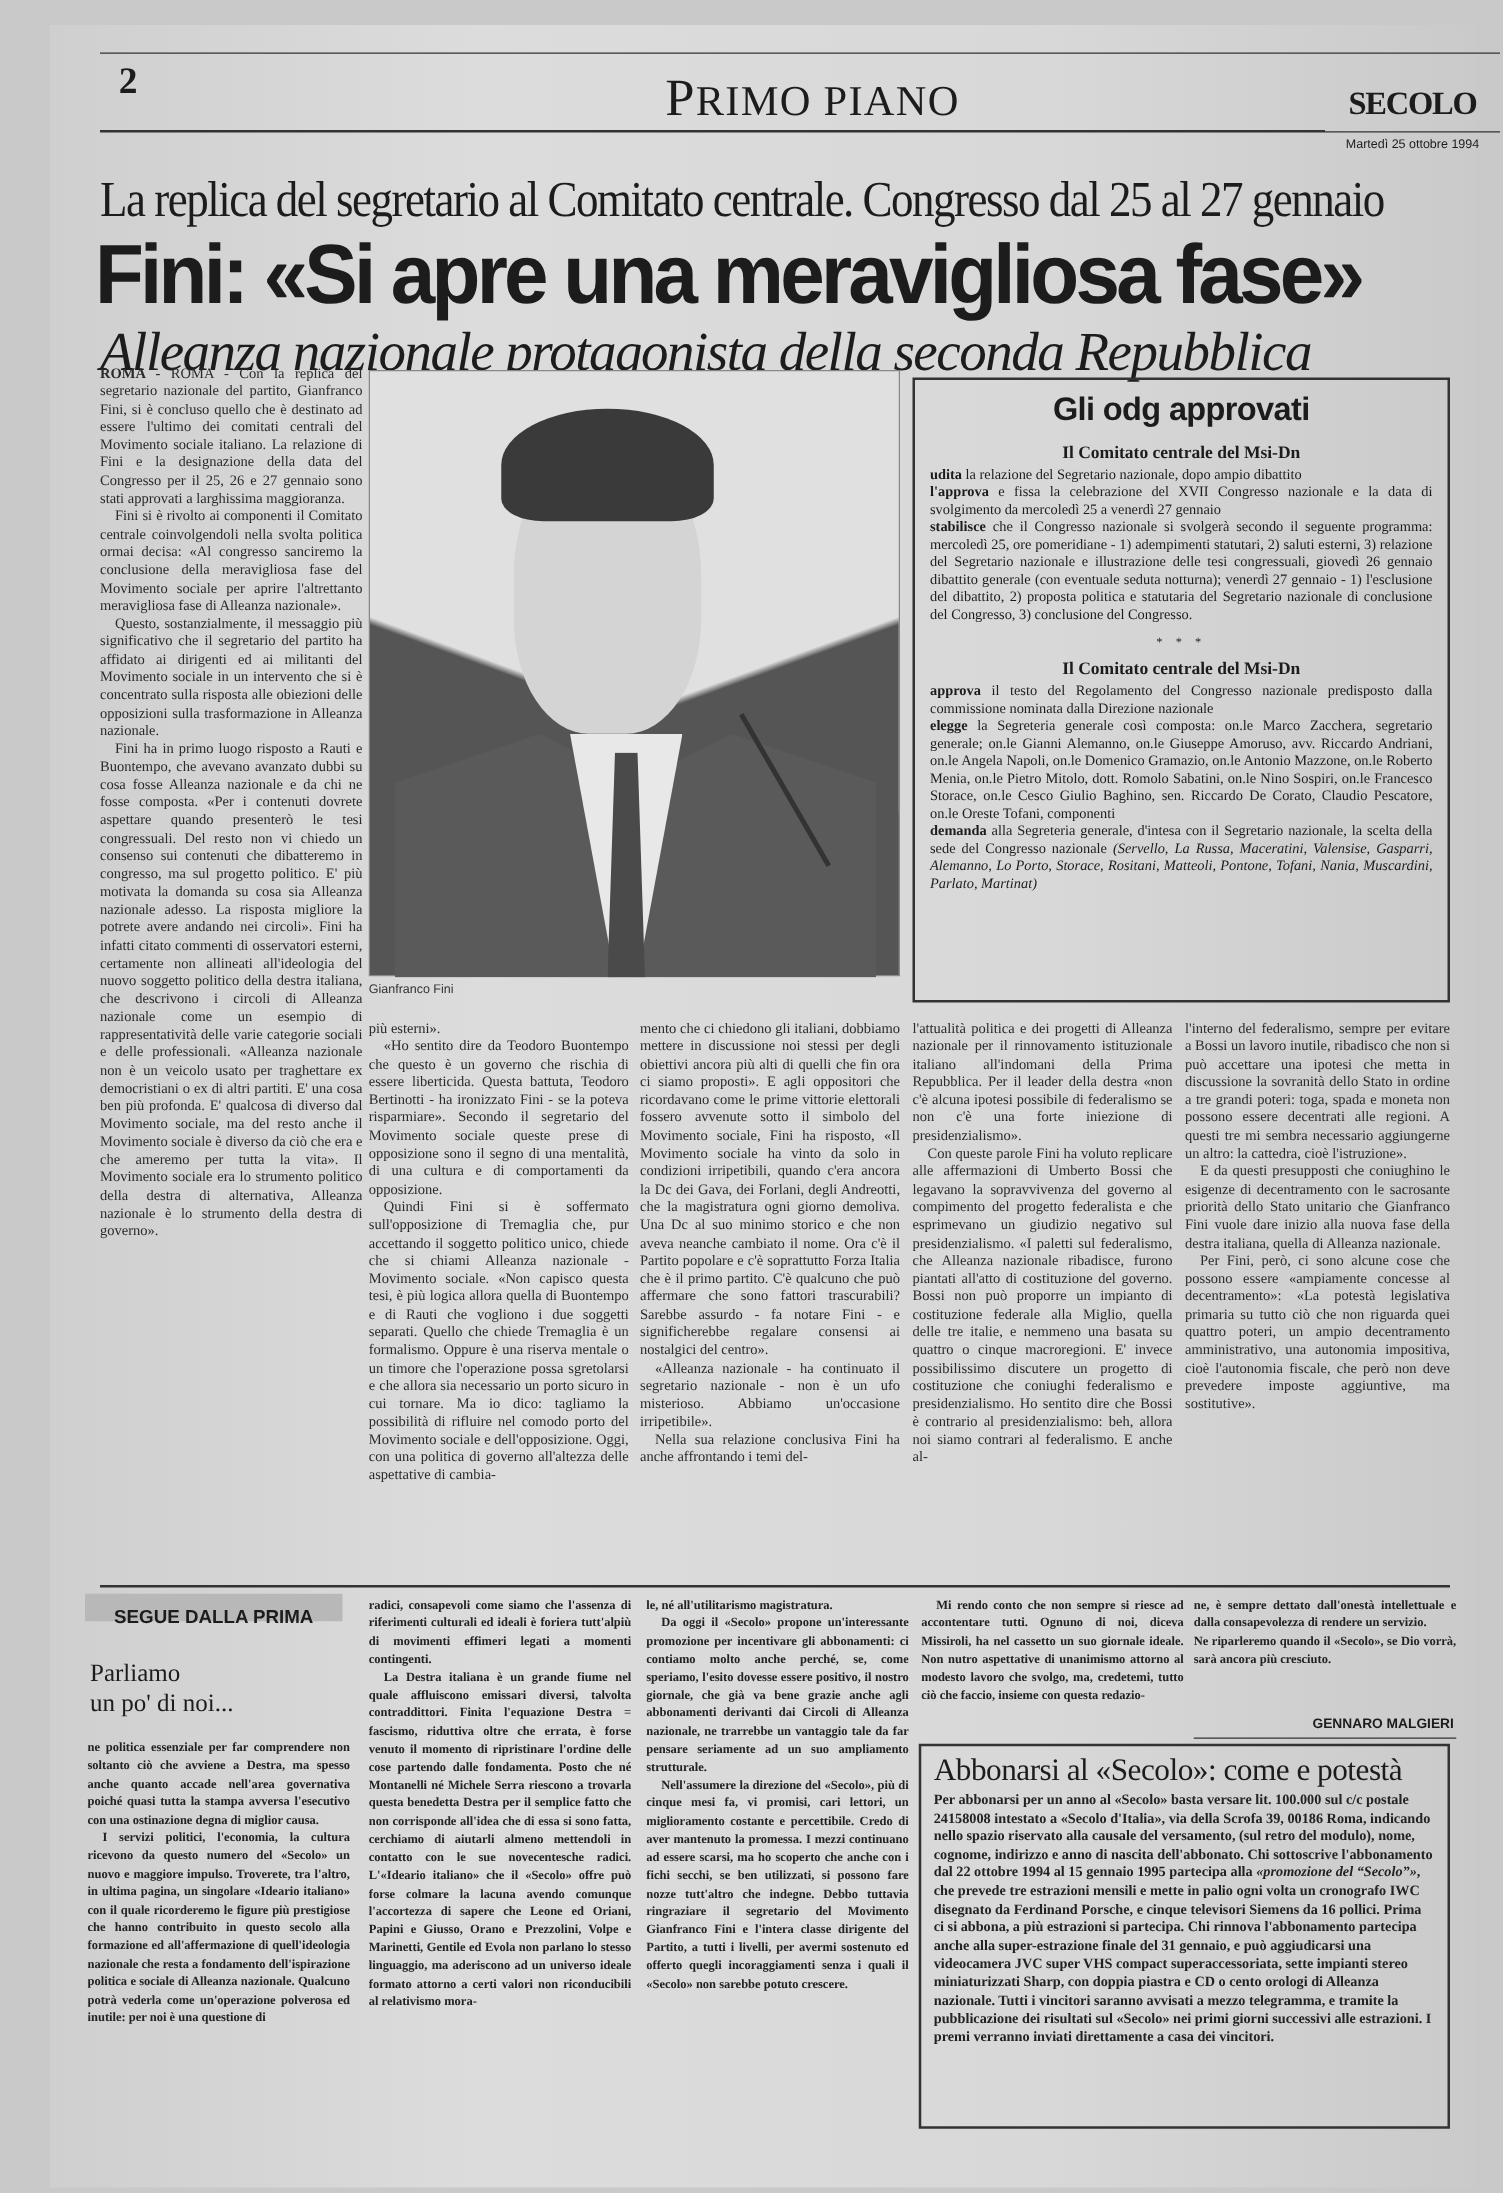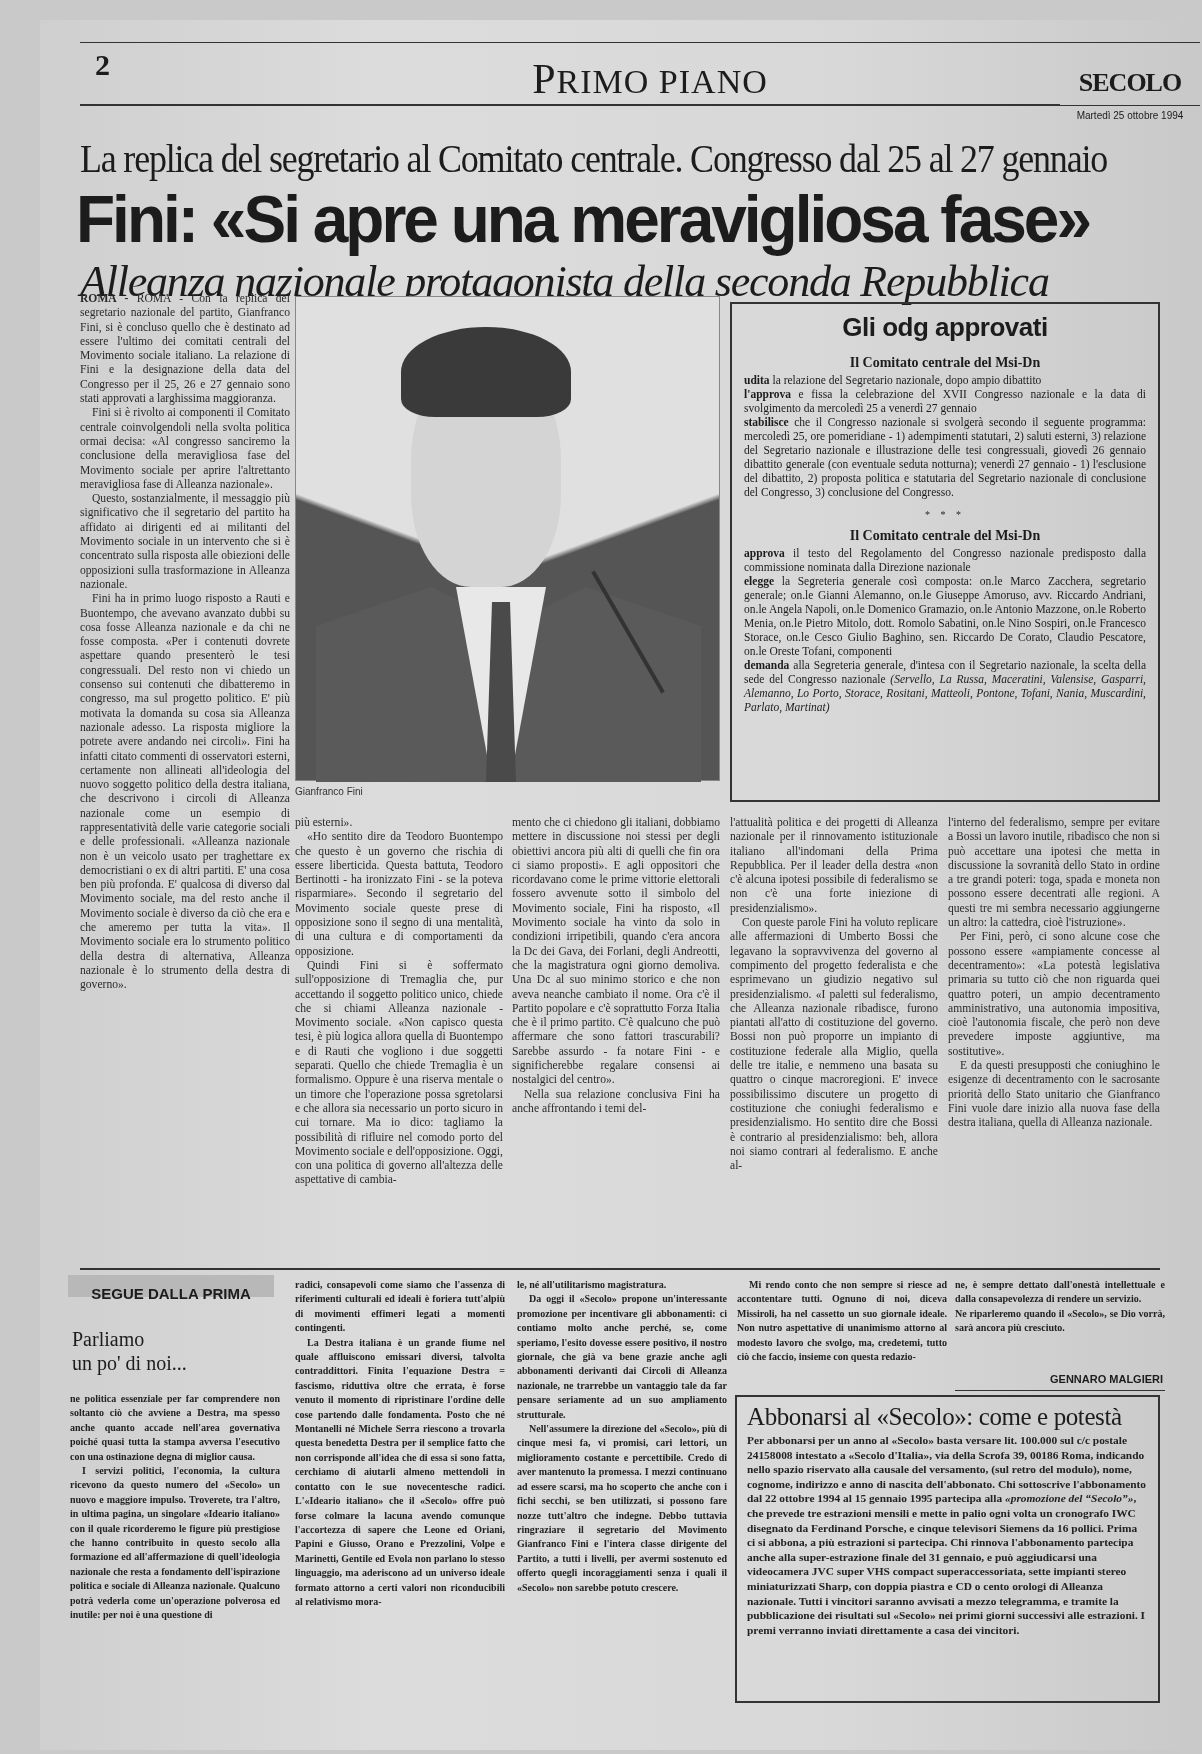--- a/index.html
+++ b/index.html
@@ -114,30 +114,31 @@
     </div>
   </div>
 
   <div class="col" style="left:255px; top:796px; width:208px; height:455px;">
     <p class="first">più esterni».</p>
     <p>«Ho sentito dire da Teodoro Buontempo che questo è un governo che rischia di essere liberticida. Questa battuta, Teodoro Bertinotti - ha ironizzato Fini - se la poteva risparmiare». Secondo il segretario del Movimento sociale queste prese di opposizione sono il segno di una mentalità, di una cultura e di comportamenti da opposizione.</p>
     <p>Quindi Fini si è soffermato sull'opposizione di Tremaglia che, pur accettando il soggetto politico unico, chiede che si chiami Alleanza nazionale - Movimento sociale. «Non capisco questa tesi, è più logica allora quella di Buontempo e di Rauti che vogliono i due soggetti separati. Quello che chiede Tremaglia è un formalismo. Oppure è una riserva mentale o un timore che l'operazione possa sgretolarsi e che allora sia necessario un porto sicuro in cui tornare. Ma io dico: tagliamo la possibilità di rifluire nel comodo porto del Movimento sociale e dell'opposizione. Oggi, con una politica di governo all'altezza delle aspettative di cambia-</p>
   </div>
   <div class="col" style="left:472px; top:796px; width:208px; height:455px;">
     <p class="first">mento che ci chiedono gli italiani, dobbiamo mettere in discussione noi stessi per degli obiettivi ancora più alti di quelli che fin ora ci siamo proposti». E agli oppositori che ricordavano come le prime vittorie elettorali fossero avvenute sotto il simbolo del Movimento sociale, Fini ha risposto, «Il Movimento sociale ha vinto da solo in condizioni irripetibili, quando c'era ancora la Dc dei Gava, dei Forlani, degli Andreotti, che la magistratura ogni giorno demoliva. Una Dc al suo minimo storico e che non aveva neanche cambiato il nome. Ora c'è il Partito popolare e c'è soprattutto Forza Italia che è il primo partito. C'è qualcuno che può affermare che sono fattori trascurabili? Sarebbe assurdo - fa notare Fini - e significherebbe regalare consensi ai nostalgici del centro».</p>
+    <p>«Alleanza nazionale - ha continuato il segretario nazionale - non è un ufo misterioso. Abbiamo un'occasione irripetibile».</p>
     <p>Nella sua relazione conclusiva Fini ha anche affrontando i temi del-</p>
   </div>
   <div class="col" style="left:690px; top:796px; width:208px; height:455px;">
     <p class="first">l'attualità politica e dei progetti di Alleanza nazionale per il rinnovamento istituzionale italiano all'indomani della Prima Repubblica. Per il leader della destra «non c'è alcuna ipotesi possibile di federalismo se non c'è una forte iniezione di presidenzialismo».</p>
     <p>Con queste parole Fini ha voluto replicare alle affermazioni di Umberto Bossi che legavano la sopravvivenza del governo al compimento del progetto federalista e che esprimevano un giudizio negativo sul presidenzialismo. «I paletti sul federalismo, che Alleanza nazionale ribadisce, furono piantati all'atto di costituzione del governo. Bossi non può proporre un impianto di costituzione federale alla Miglio, quella delle tre italie, e nemmeno una basata su quattro o cinque macroregioni. E' invece possibilissimo discutere un progetto di costituzione che coniughi federalismo e presidenzialismo. Ho sentito dire che Bossi è contrario al presidenzialismo: beh, allora noi siamo contrari al federalismo. E anche al-</p>
   </div>
   <div class="col" style="left:908px; top:796px; width:212px; height:455px;">
     <p class="first">l'interno del federalismo, sempre per evitare a Bossi un lavoro inutile, ribadisco che non si può accettare una ipotesi che metta in discussione la sovranità dello Stato in ordine a tre grandi poteri: toga, spada e moneta non possono essere decentrati alle regioni. A questi tre mi sembra necessario aggiungerne un altro: la cattedra, cioè l'istruzione».</p>
+    <p>E da questi presupposti che coniughino le esigenze di decentramento con le sacrosante priorità dello Stato unitario che Gianfranco Fini vuole dare inizio alla nuova fase della destra italiana, quella di Alleanza nazionale.</p>
     <p>Per Fini, però, ci sono alcune cose che possono essere «ampiamente concesse al decentramento»: «La potestà legislativa primaria su tutto ciò che non riguarda quei quattro poteri, un ampio decentramento amministrativo, una autonomia impositiva, cioè l'autonomia fiscale, che però non deve prevedere imposte aggiuntive, ma sostitutive».</p>
-    <p>E da questi presupposti che coniughino le esigenze di decentramento con le sacrosante priorità dello Stato unitario che Gianfranco Fini vuole dare inizio alla nuova fase della destra italiana, quella di Alleanza nazionale.</p>
   </div>
 
   <div class="rule" style="left:40px; top:1248px; width:1080px;"></div>
 
   <div class="abs segue" style="left:28px; top:1255px;">SEGUE DALLA PRIMA</div>
   <div class="abs parliamo" style="left:32px; top:1307px;">
     <div>Parliamo</div>
     <div>un po' di noi...</div>
   </div>
   <div class="col bold" style="left:30px; top:1372px; width:210px; height:350px;">

